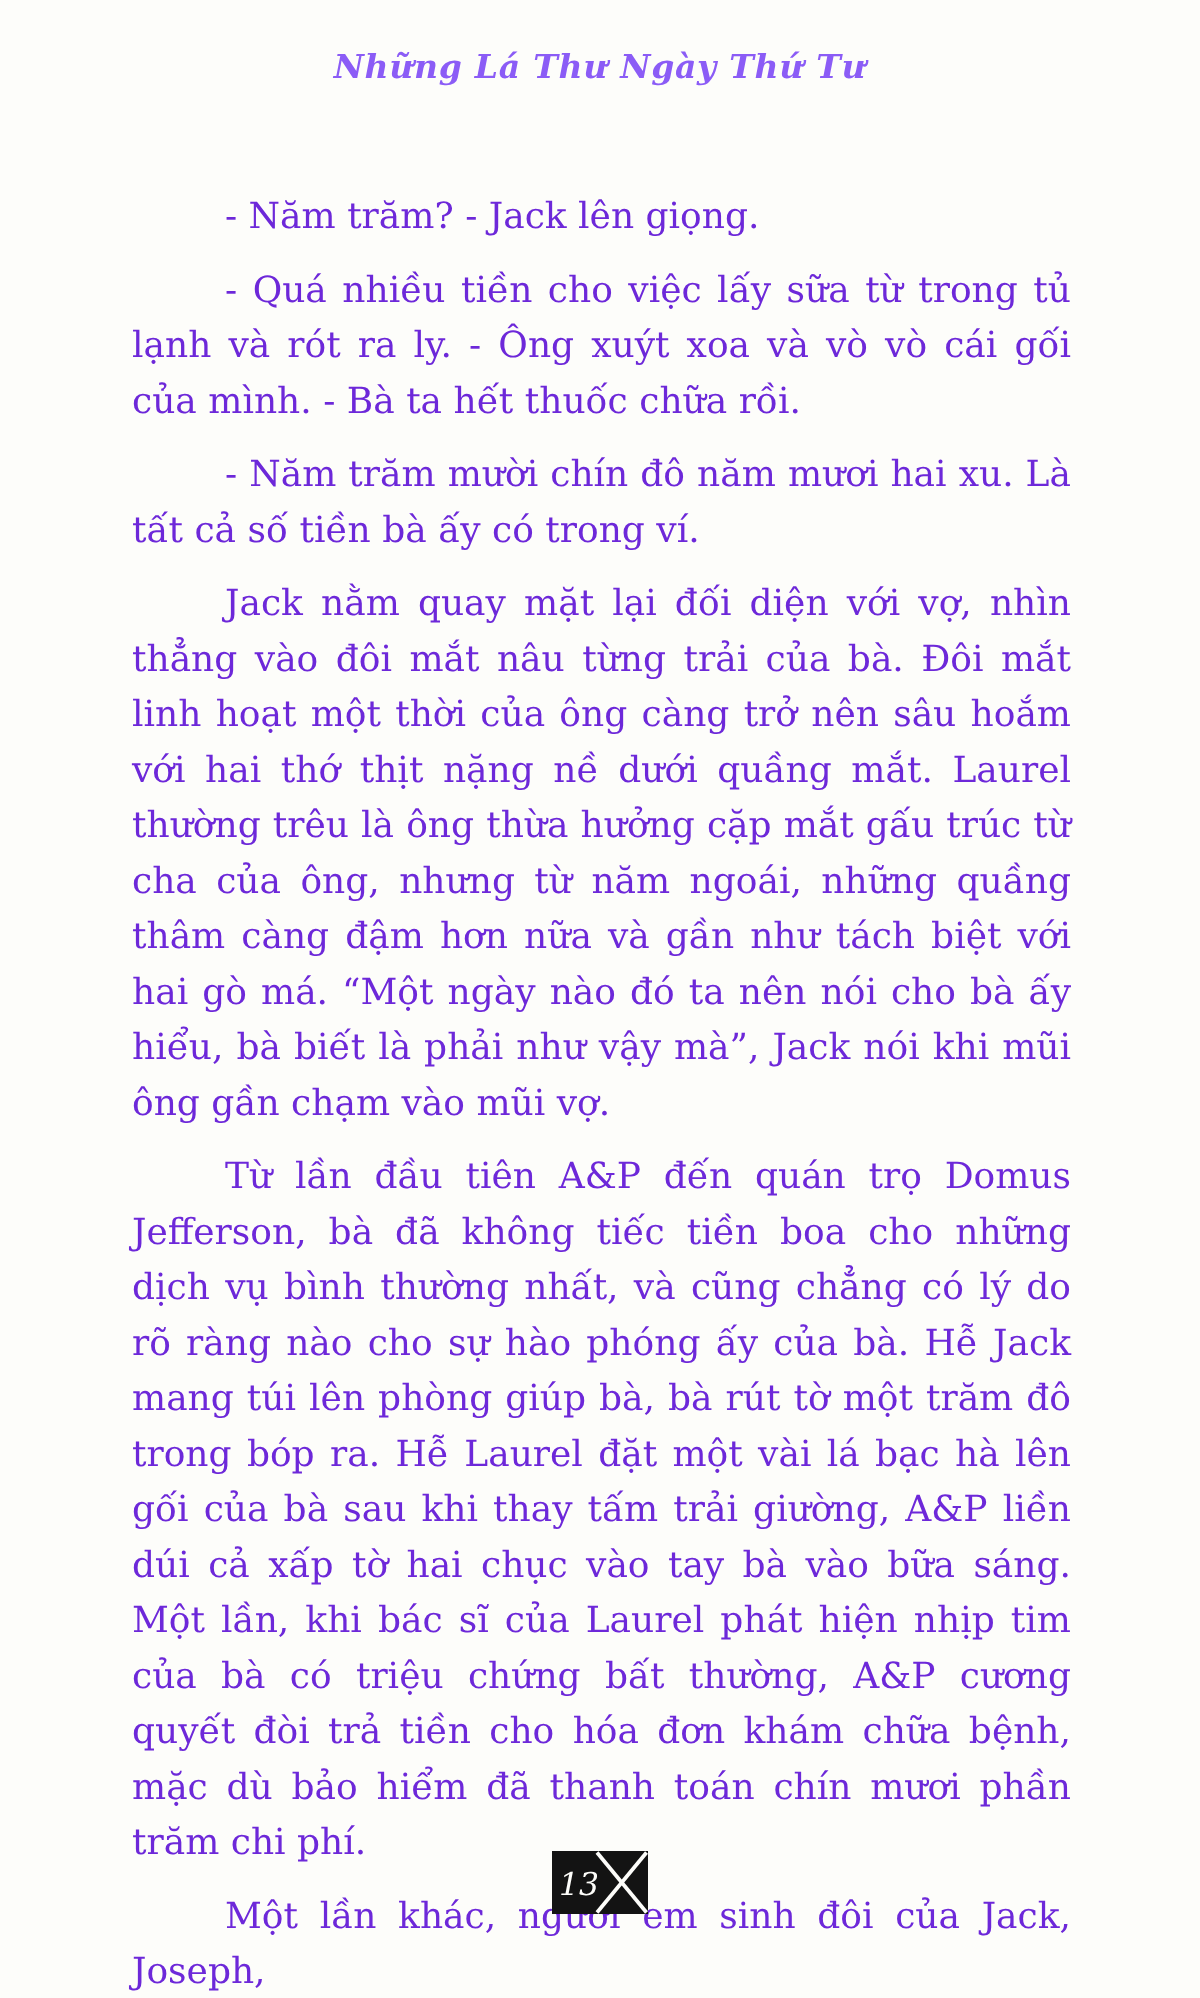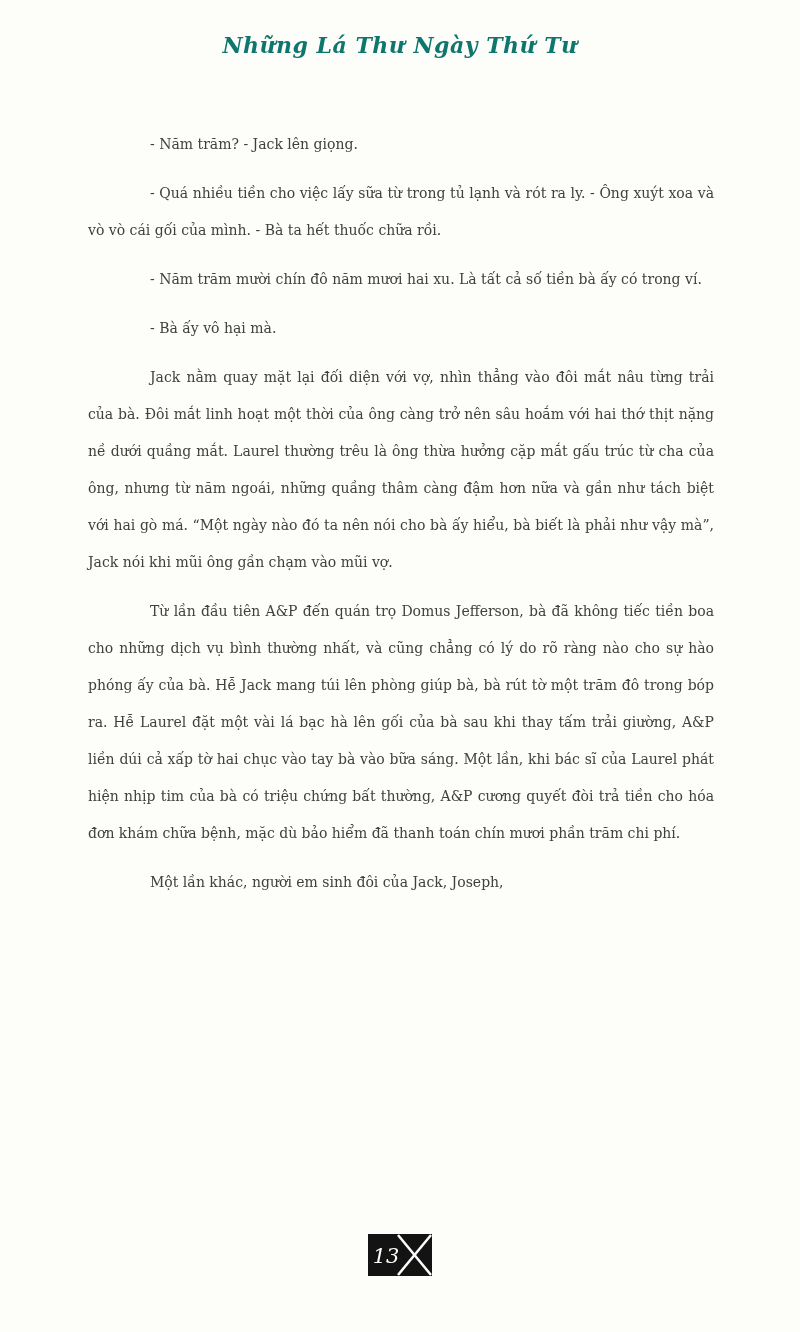--- a/index.html
+++ b/index.html
@@ -22,35 +22,35 @@
   .running-header {
     position: absolute;
     top: 32px;
     left: 0;
     width: 100%;
     text-align: center;
     font-style: italic;
     font-weight: 700;
     font-size: 22px;
     letter-spacing: 0.5px;
-    color: #0f766e;
+    color: #8b5cf6;
   }
   .body-text {
     position: absolute;
     top: 126px;
     left: 88px;
     width: 626px;
   }
   .body-text p {
     margin: 0 0 12px 0;
-    font-size: 14px;
+    font-size: 24px;
     line-height: 37px;
     text-align: justify;
     text-indent: 62px;
-    color: #404040;
+    color: #6d28d9;
   }
   .page-number-badge {
     position: absolute;
     bottom: 56px;
     left: 50%;
     transform: translateX(-50%);
     width: 64px;
     height: 42px;
     border-radius: 18px;
   }
@@ -62,21 +62,20 @@
 <body>
 
 <div class="page">
 
   <div class="running-header">Những Lá Thư Ngày Thứ Tư</div>
 
   <div class="body-text">
     <p>- Năm trăm? -  Jack lên giọng.</p>
     <p>- Quá nhiều tiền cho việc lấy sữa từ trong tủ lạnh và rót ra ly. - Ông xuýt xoa và vò vò cái gối của mình. - Bà ta hết thuốc chữa rồi.</p>
     <p>- Năm trăm mười chín đô năm mươi hai xu. Là tất cả số tiền bà ấy có trong ví.</p>
-    <p>- Bà ấy vô hại mà.</p>
     <p>Jack nằm quay mặt lại đối diện với vợ, nhìn thẳng vào đôi mắt nâu từng trải của bà. Đôi mắt linh hoạt một thời của ông càng trở nên sâu hoắm với hai thớ thịt nặng nề dưới quầng mắt. Laurel thường trêu là ông thừa hưởng cặp mắt gấu trúc từ cha của ông, nhưng từ năm ngoái, những quầng thâm càng đậm hơn nữa và gần như tách biệt với hai gò má. “Một ngày nào đó ta nên nói cho bà ấy hiểu, bà biết là phải như vậy mà”, Jack nói khi mũi ông gần chạm vào mũi vợ.</p>
     <p>Từ lần đầu tiên A&amp;P đến quán trọ Domus Jefferson, bà đã không tiếc tiền boa cho những dịch vụ bình thường nhất, và cũng chẳng có lý do rõ ràng nào cho sự hào phóng ấy của bà. Hễ Jack mang túi lên phòng giúp bà, bà rút tờ một trăm đô trong bóp ra. Hễ Laurel đặt một vài lá bạc hà lên gối của bà sau khi thay tấm trải giường, A&amp;P liền dúi cả xấp tờ hai chục vào tay bà vào bữa sáng. Một lần, khi bác sĩ của Laurel phát hiện nhịp tim của bà có triệu chứng bất thường, A&amp;P cương quyết đòi trả tiền cho hóa đơn khám chữa bệnh, mặc dù bảo hiểm đã thanh toán chín mươi phần trăm chi phí.</p>
     <p>Một lần khác, người em sinh đôi của Jack, Joseph,</p>
   </div>
 
   <div class="page-number-badge">
     <svg width="64" height="42" viewBox="0 0 64 42" xmlns="http://www.w3.org/2000/svg">
       <rect x="0" y="0" width="64" height="42" fill="#131313"></rect>
       <path d="M30 1 L63 41" stroke="#fdfdfa" stroke-width="2.5" fill="none"></path>
       <path d="M63 1 L30 41" stroke="#fdfdfa" stroke-width="2.5" fill="none"></path>

